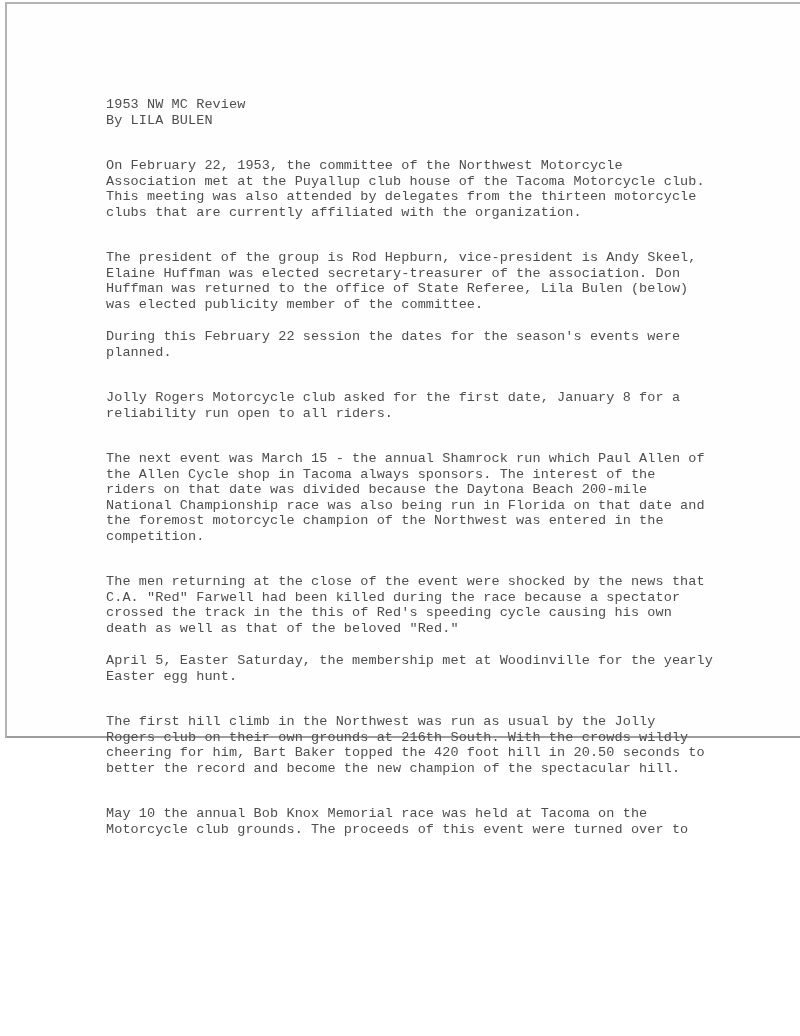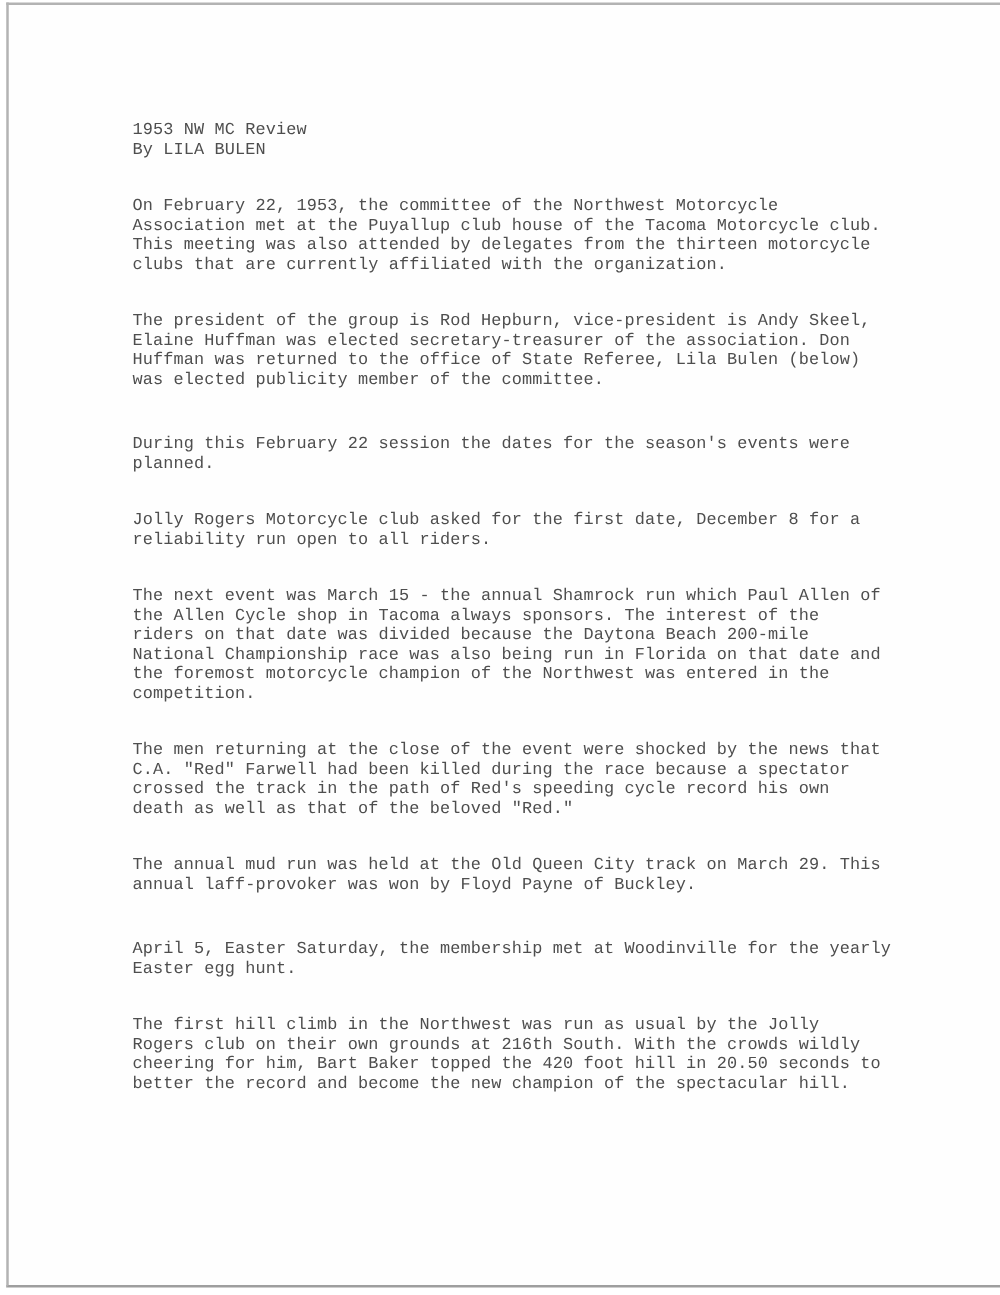--- a/index.html
+++ b/index.html
@@ -12,21 +12,21 @@
     height: 1036px;
     position: relative;
     font-family: "Liberation Mono", "DejaVu Sans Mono", monospace;
     overflow: hidden;
   }
   .page-frame {
     position: absolute;
     left: 5px;
     top: 2px;
     width: 795px;
-    height: 1028px;
+    height: 736px;
     box-sizing: border-box;
     border-top: 2px solid #b3b3b3;
     border-left: 2px solid #b3b3b3;
     border-bottom: 2px solid #9e9e9e;
     border-right: none;
     background: #fefefe;
   }
   .doc {
     position: absolute;
     left: 99px;
@@ -42,21 +42,21 @@
     margin: 0;
   }
   .block {
     margin-bottom: 15px;
     margin-top: 30px;
   }
   .title-block {
     margin-bottom: 15px;
   }
   .gap-large {
-    margin-top: 36px; 
+    margin-top: 17px; 
   }
 </style>
 </head>
 <body>
 
 <div class="page-frame">
   <div class="doc">
 
     <div class="title-block">
       <div class="line">1953 NW MC Review</div>
@@ -66,35 +66,35 @@
     <div class="block">On February 22, 1953, the committee of the Northwest Motorcycle
 Association met at the Puyallup club house of the Tacoma Motorcycle club.
 This meeting was also attended by delegates from the thirteen motorcycle
 clubs that are currently affiliated with the organization.</div>
     <div class="block">The president of the group is Rod Hepburn, vice-president is Andy Skeel,
 Elaine Huffman was elected secretary-treasurer of the association. Don
 Huffman was returned to the office of State Referee, Lila Bulen (below)
 was elected publicity member of the committee.</div>
     <div class="block gap-large">During this February 22 session the dates for the season's events were
 planned.</div>
-    <div class="block">Jolly Rogers Motorcycle club asked for the first date, December 8 for a
+    <div class="block">Jolly Rogers Motorcycle club asked for the first date, January 8 for a
 reliability run open to all riders.</div>
     <div class="block">The next event was March 15 - the annual Shamrock run which Paul Allen of
 the Allen Cycle shop in Tacoma always sponsors. The interest of the
 riders on that date was divided because the Daytona Beach 200-mile
 National Championship race was also being run in Florida on that date and
 the foremost motorcycle champion of the Northwest was entered in the
 competition.</div>
     <div class="block">The men returning at the close of the event were shocked by the news that
 C.A. "Red" Farwell had been killed during the race because a spectator
-crossed the track in the path of Red's speeding cycle record his own
+crossed the track in the this of Red's speeding cycle causing his own
 death as well as that of the beloved "Red."</div>
-    <div class="block">The annual mud run was held at the Old Queen City track on March 29. This
-annual laff-provoker was won by Floyd Payne of Buckley.</div>
     <div class="block gap-large">April 5, Easter Saturday, the membership met at Woodinville for the yearly
 Easter egg hunt.</div>
     <div class="block">The first hill climb in the Northwest was run as usual by the Jolly
 Rogers club on their own grounds at 216th South. With the crowds wildly
 cheering for him, Bart Baker topped the 420 foot hill in 20.50 seconds to
 better the record and become the new champion of the spectacular hill.</div>
+    <div class="block">May 10 the annual Bob Knox Memorial race was held at Tacoma on the
+Motorcycle club grounds. The proceeds of this event were turned over to</div>
 
   </div>
 </div>
 
 </body></html>

